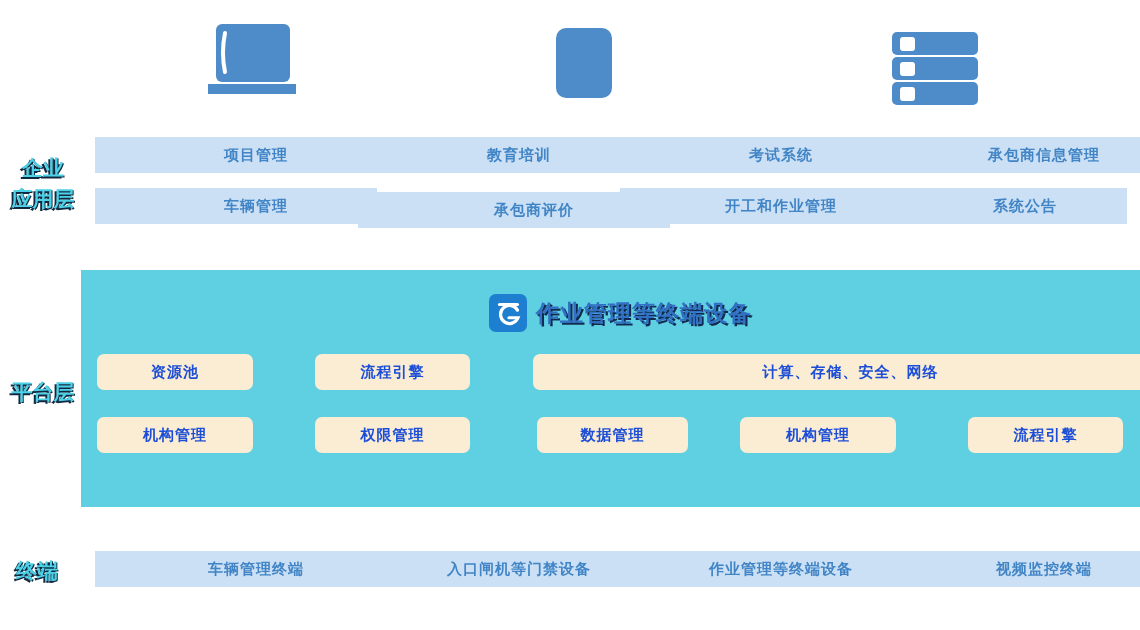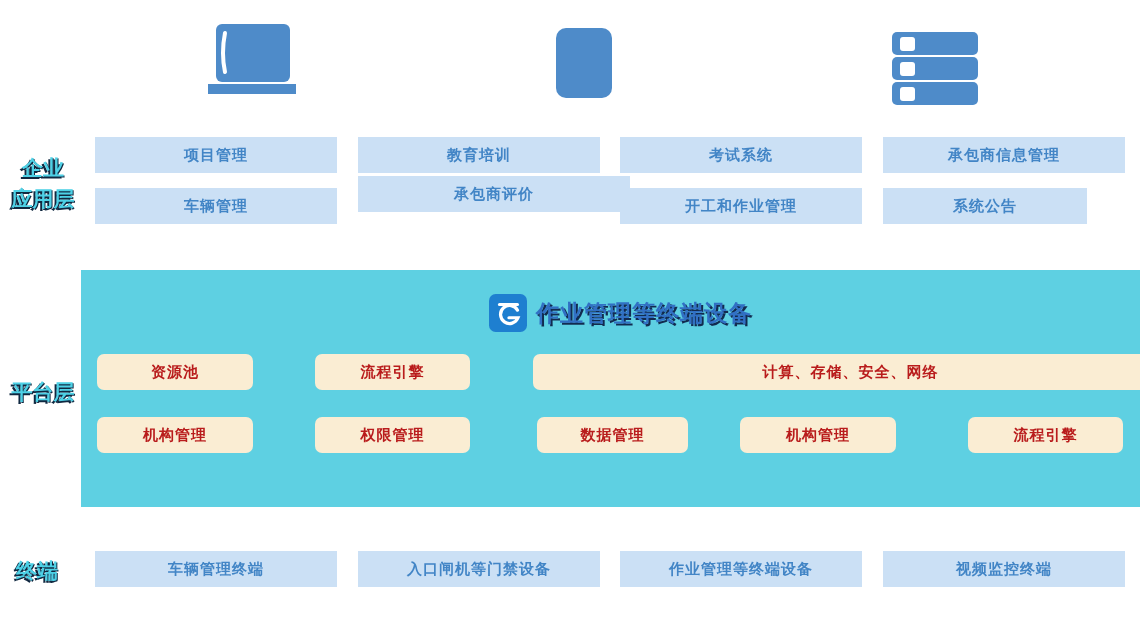--- a/index.html
+++ b/index.html
@@ -9,38 +9,38 @@
   .layer-label{
     position:absolute;left:0;width:86px;text-align:center;
     font-size:21px;font-weight:bold;color:#4DD1E6;
     text-shadow:-2px 2px 0 #102840,1px 1px 0 #102840;
     line-height:31px;white-space:nowrap;
   }
 
   .app-box{
     position:absolute;height:36px;background:#CBE0F5;
     display:flex;align-items:center;justify-content:center;
-    color:#4285C6;font-size:15px;font-weight:bold;letter-spacing:1px;
+    color:#4285C6;font-size:15px;font-weight:bold;letter-spacing:1px;padding-left:40px;
   }
 
   .platform-panel{
     position:absolute;left:81px;top:270px;width:1059px;height:237px;
     background:#5ED0E2;
   }
 
   .brand{position:absolute;left:489px;top:293px;height:40px;display:flex;align-items:center;gap:9px;}
   .brand-title{
     font-size:23px;font-weight:bold;color:#3170C4;letter-spacing:1px;
     text-shadow:2px 2px 0 #122B50;white-space:nowrap;
   }
 
   .cream-box{
     position:absolute;height:36px;background:#FAEDD3;border-radius:7px;
     display:flex;align-items:center;justify-content:center;
-    color:#b91c1c;font-size:15px;font-weight:bold;letter-spacing:1px;
+    color:#1d4ed8;font-size:15px;font-weight:bold;letter-spacing:1px;
   }
 
   .top-icon{position:absolute;}
 </style>
 </head>
 <body>
 
 <div id="stage">
 
   <svg class="top-icon" style="left:208px;top:24px" width="88" height="70" viewBox="0 0 88 70">
@@ -66,21 +66,21 @@
     <span>企业</span><br>
     <span>应用层</span>
   </div>
 
   <div class="app-box" style="left:95px;top:137px;width:242px">项目管理</div>
   <div class="app-box" style="left:358px;top:137px;width:242px">教育培训</div>
   <div class="app-box" style="left:620px;top:137px;width:242px">考试系统</div>
   <div class="app-box" style="left:883px;top:137px;width:242px">承包商信息管理</div>
 
   <div class="app-box" style="left:95px;top:188px;width:242px">车辆管理</div>
-  <div class="app-box" style="left:358px;top:176px;width:272px">承包商评价</div>
+  <div class="app-box" style="left:358px;top:192px;width:272px">承包商评价</div>
   <div class="app-box" style="left:620px;top:188px;width:242px">开工和作业管理</div>
   <div class="app-box" style="left:883px;top:188px;width:204px">系统公告</div>
 
   <div class="layer-label" style="top:377px">
     <span>平台层</span>
   </div>
 
   <div class="platform-panel"></div>
 
   <div class="brand">

